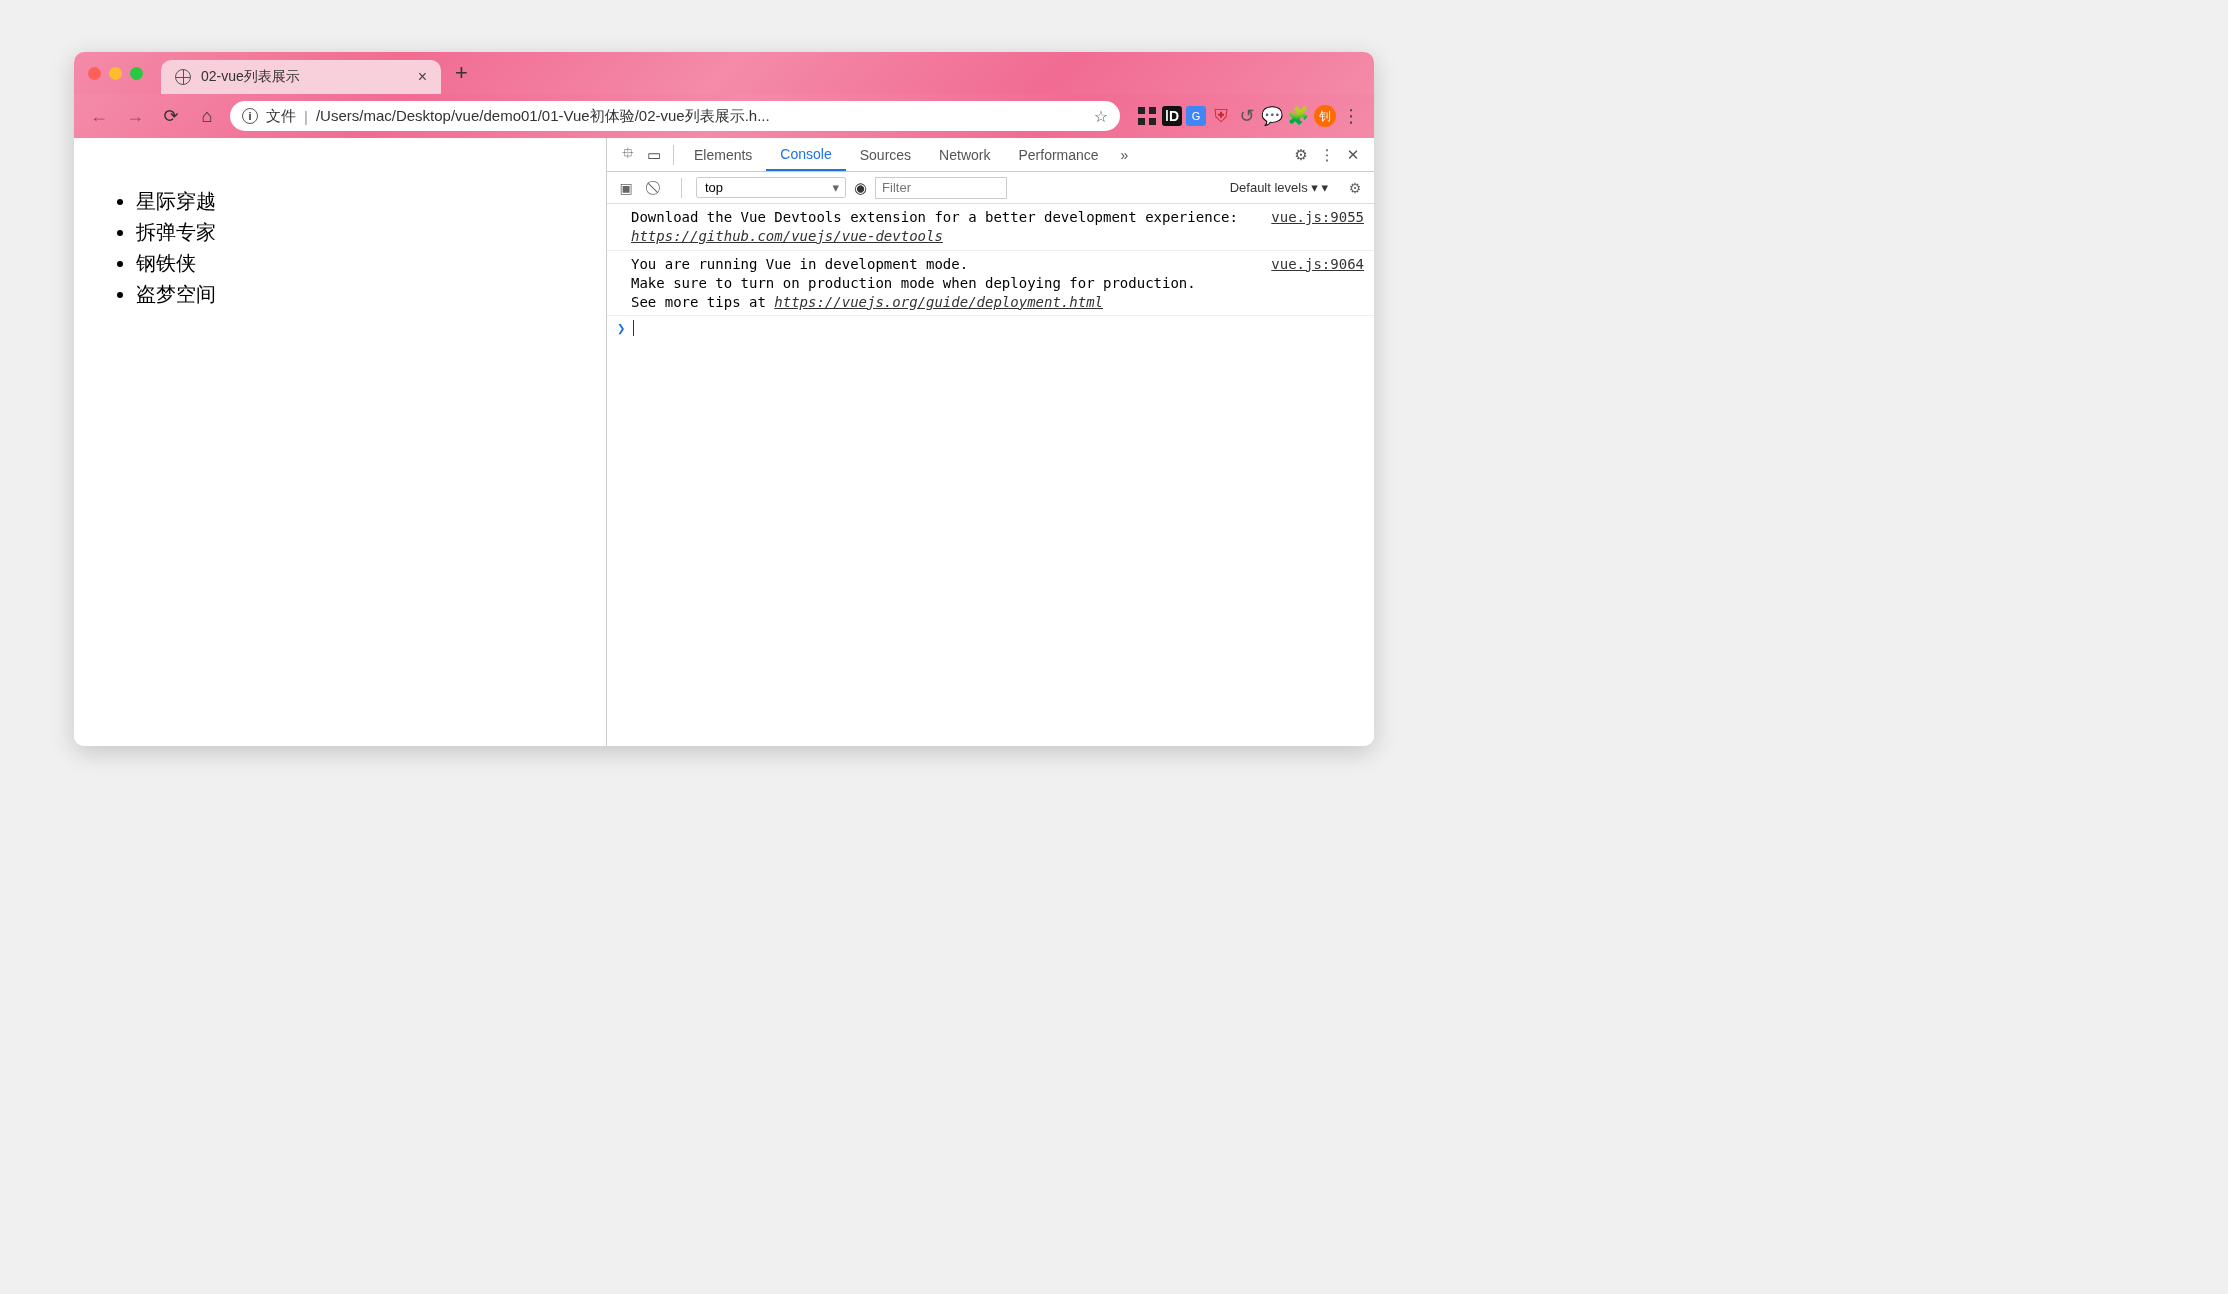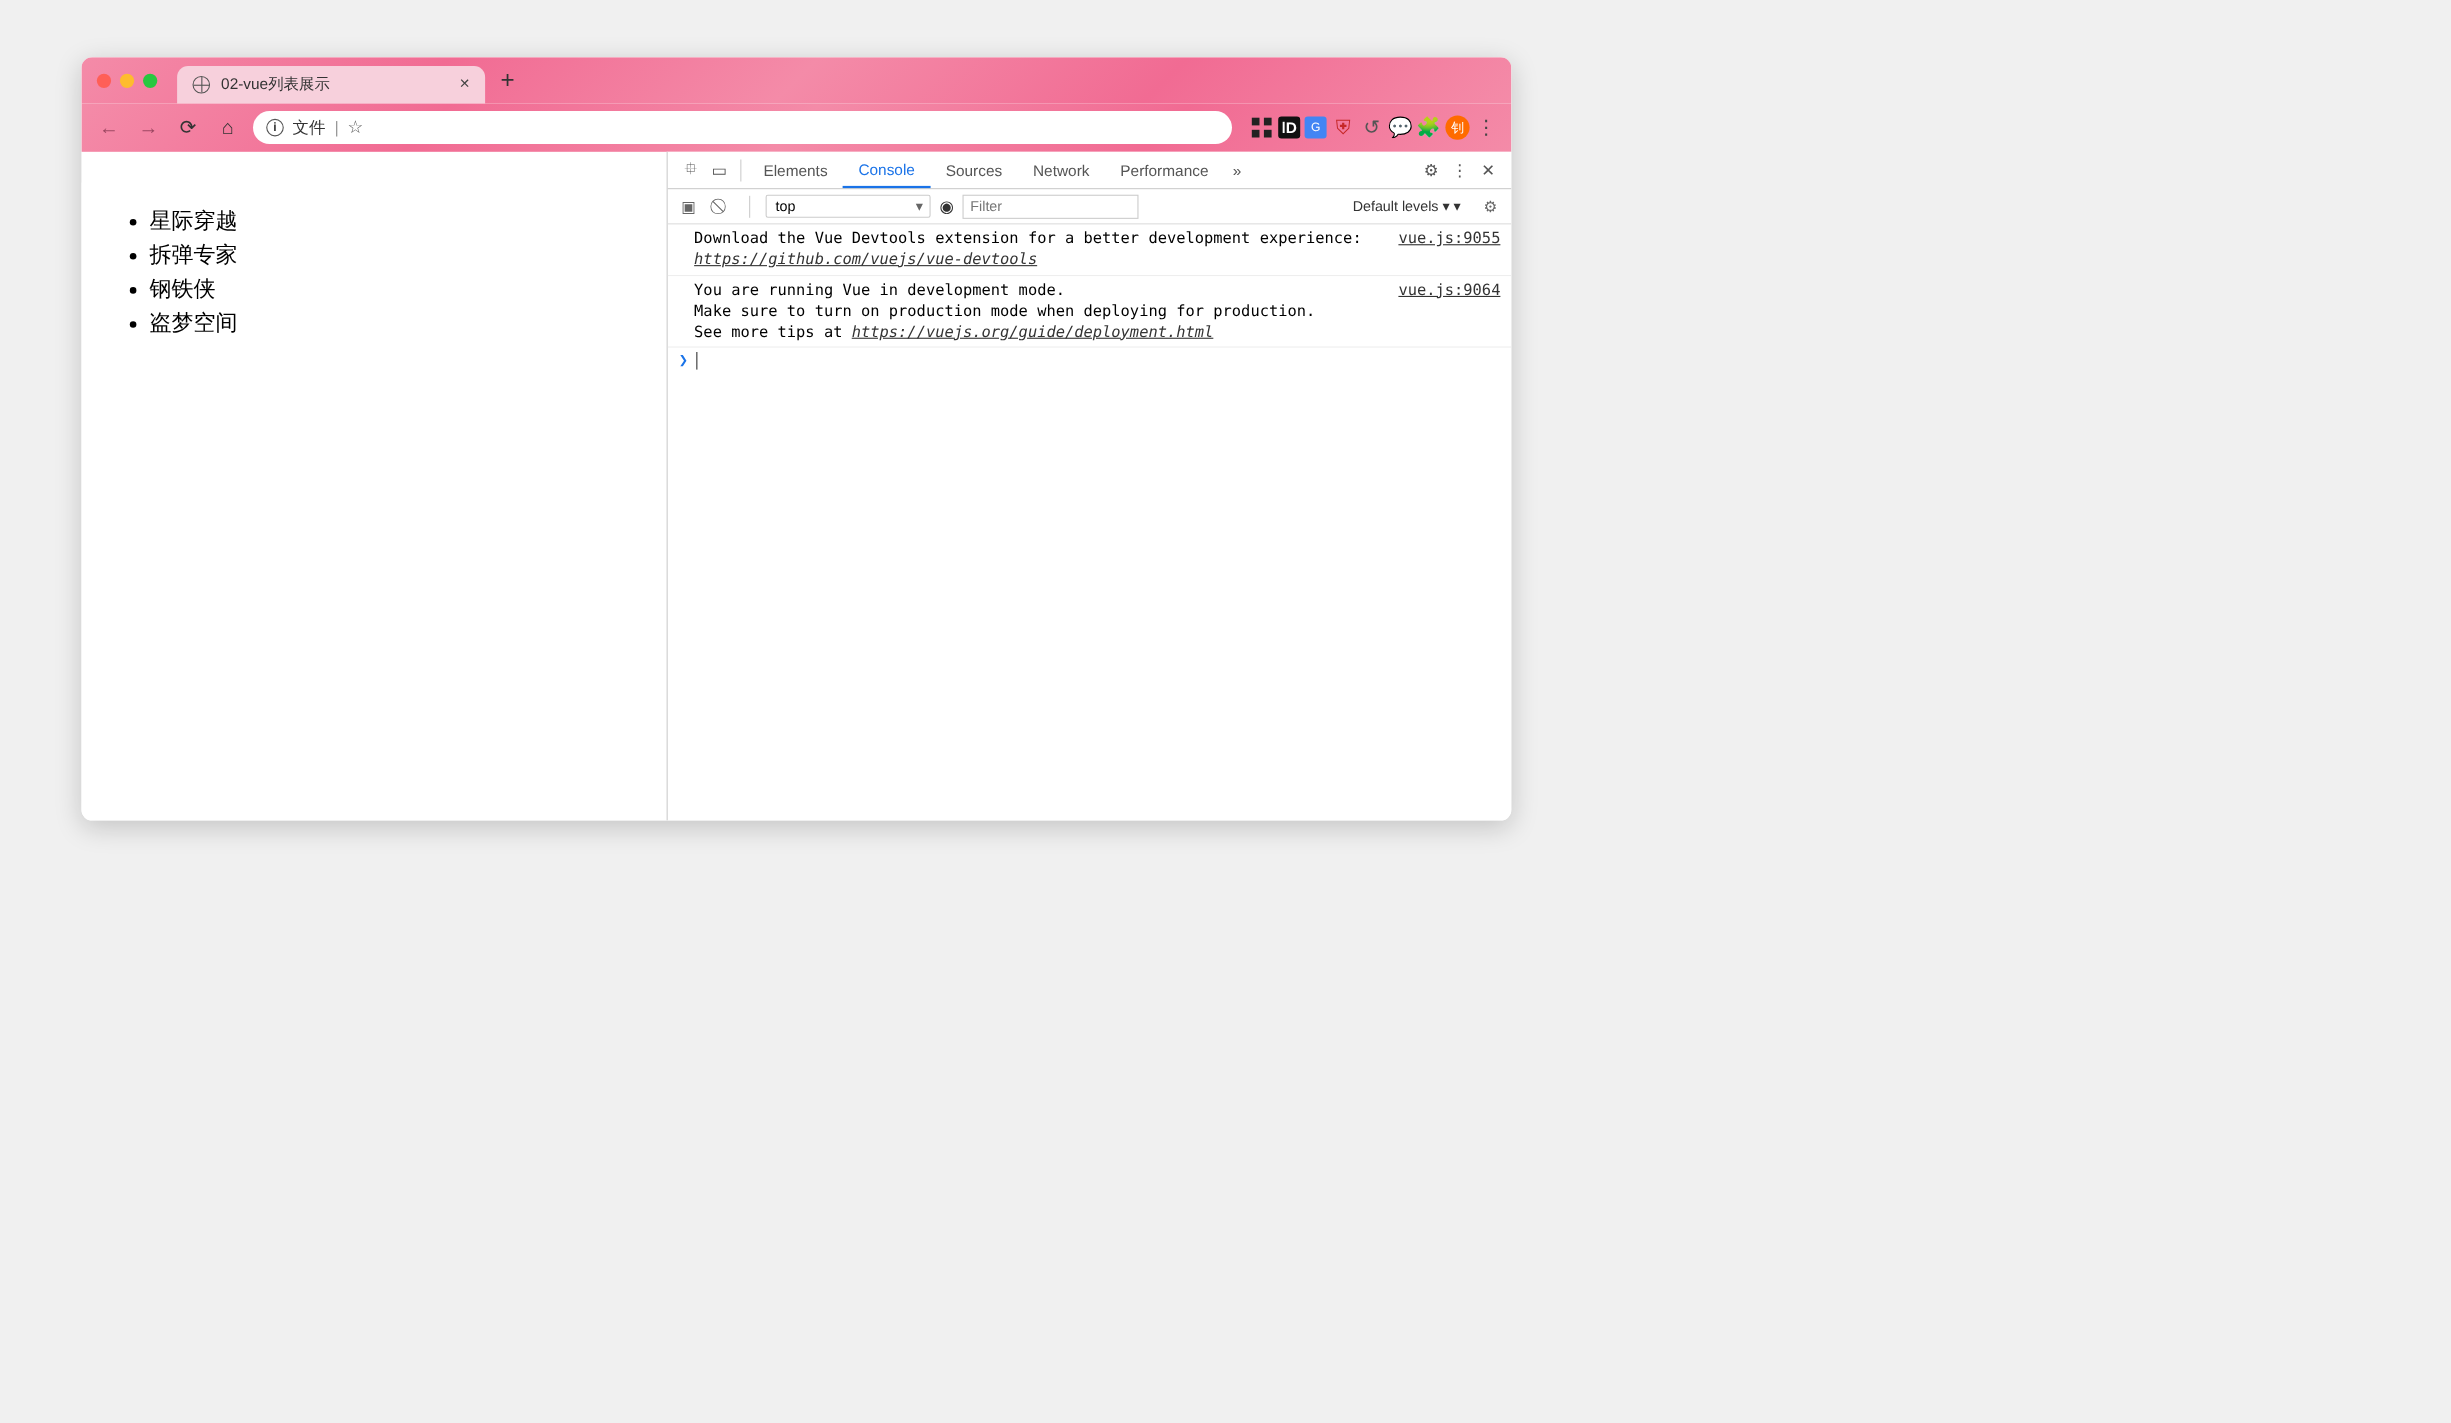--- a/index.html
+++ b/index.html
@@ -95,21 +95,21 @@
   .dt-tab{padding:0 14px;height:100%;display:flex;align-items:center;color:#555;cursor:pointer;}
   .dt-tab.active{color:#1a73e8;border-bottom:2px solid #1a73e8;}
   .dt-spacer{flex:1;}
   .dt-overflow{font-size:14px;color:#555;padding:0 8px;}
   
   .c-toolbar{height:32px;border-bottom:1px solid #ddd;display:flex;align-items:center;gap:8px;padding:0 8px;}
   .c-ico{width:22px;text-align:center;color:#666;font-size:14px;}
   .c-context{border:1px solid #ccc;border-radius:2px;padding:2px 24px 2px 8px;position:relative;font-size:13px;min-width:150px;}
   .c-context::after{content:"▾";position:absolute;right:6px;top:2px;color:#666;}
   .c-eye{font-size:15px;color:#333;}
-  .c-filter{border:1px solid #ccc;padding:2px 6px;font-size:13px;width:160px;height:22px;}
+  .c-filter{border:1px solid #ccc;padding:2px 6px;font-size:13px;width:132px;height:22px;}
   .c-levels{border:0;background:none;font-size:13px;color:#333;padding:2px 8px;}
   .c-levels::after{content:" ▾";}
   
   .c-body{flex:1;overflow:auto;font-family:Menlo,Consolas,monospace;font-size:14px;}
   .c-msg{padding:4px 10px 4px 24px;border-bottom:1px solid #eee;position:relative;line-height:1.35;}
   .c-msg .src{position:absolute;right:10px;top:4px;text-decoration:underline;color:#333;}
   .c-msg a{color:#333;text-decoration:underline;font-style:italic;}
   .c-prompt{padding:4px 10px;display:flex;gap:8px;align-items:center;}
   .c-prompt .caret{color:#1a73e8;font-weight:bold;}
   .c-prompt .cursor{width:1px;height:16px;background:#333;display:inline-block;}
@@ -135,20 +135,21 @@
 
   <div class="urlbar">
     <span class="nav-ico">←</span>
     <span class="nav-ico">→</span>
     <span class="nav-ico act">⟳</span>
     <span class="nav-ico act">⌂</span>
     <div class="addr">
       <span class="info">i</span>
       <span class="lbl">文件</span>
       <span class="sep">|</span>
+      <span class="path">/Users/mac/Desktop/vue/demo01/01-Vue初体验/02-vue列表展示.h...</span>
       <span class="star">☆</span>
     </div>
     <div class="ext-row">
       <span class="ext-ico">
           <span class="ext-qr"></span>
         </span>
       <span class="ext-ico ext-d">ǀD</span>
       <span class="ext-ico ext-g">G</span>
       <span class="ext-ico ext-shield">⛨</span>
       <span class="ext-ico ext-hist">↺</span>

